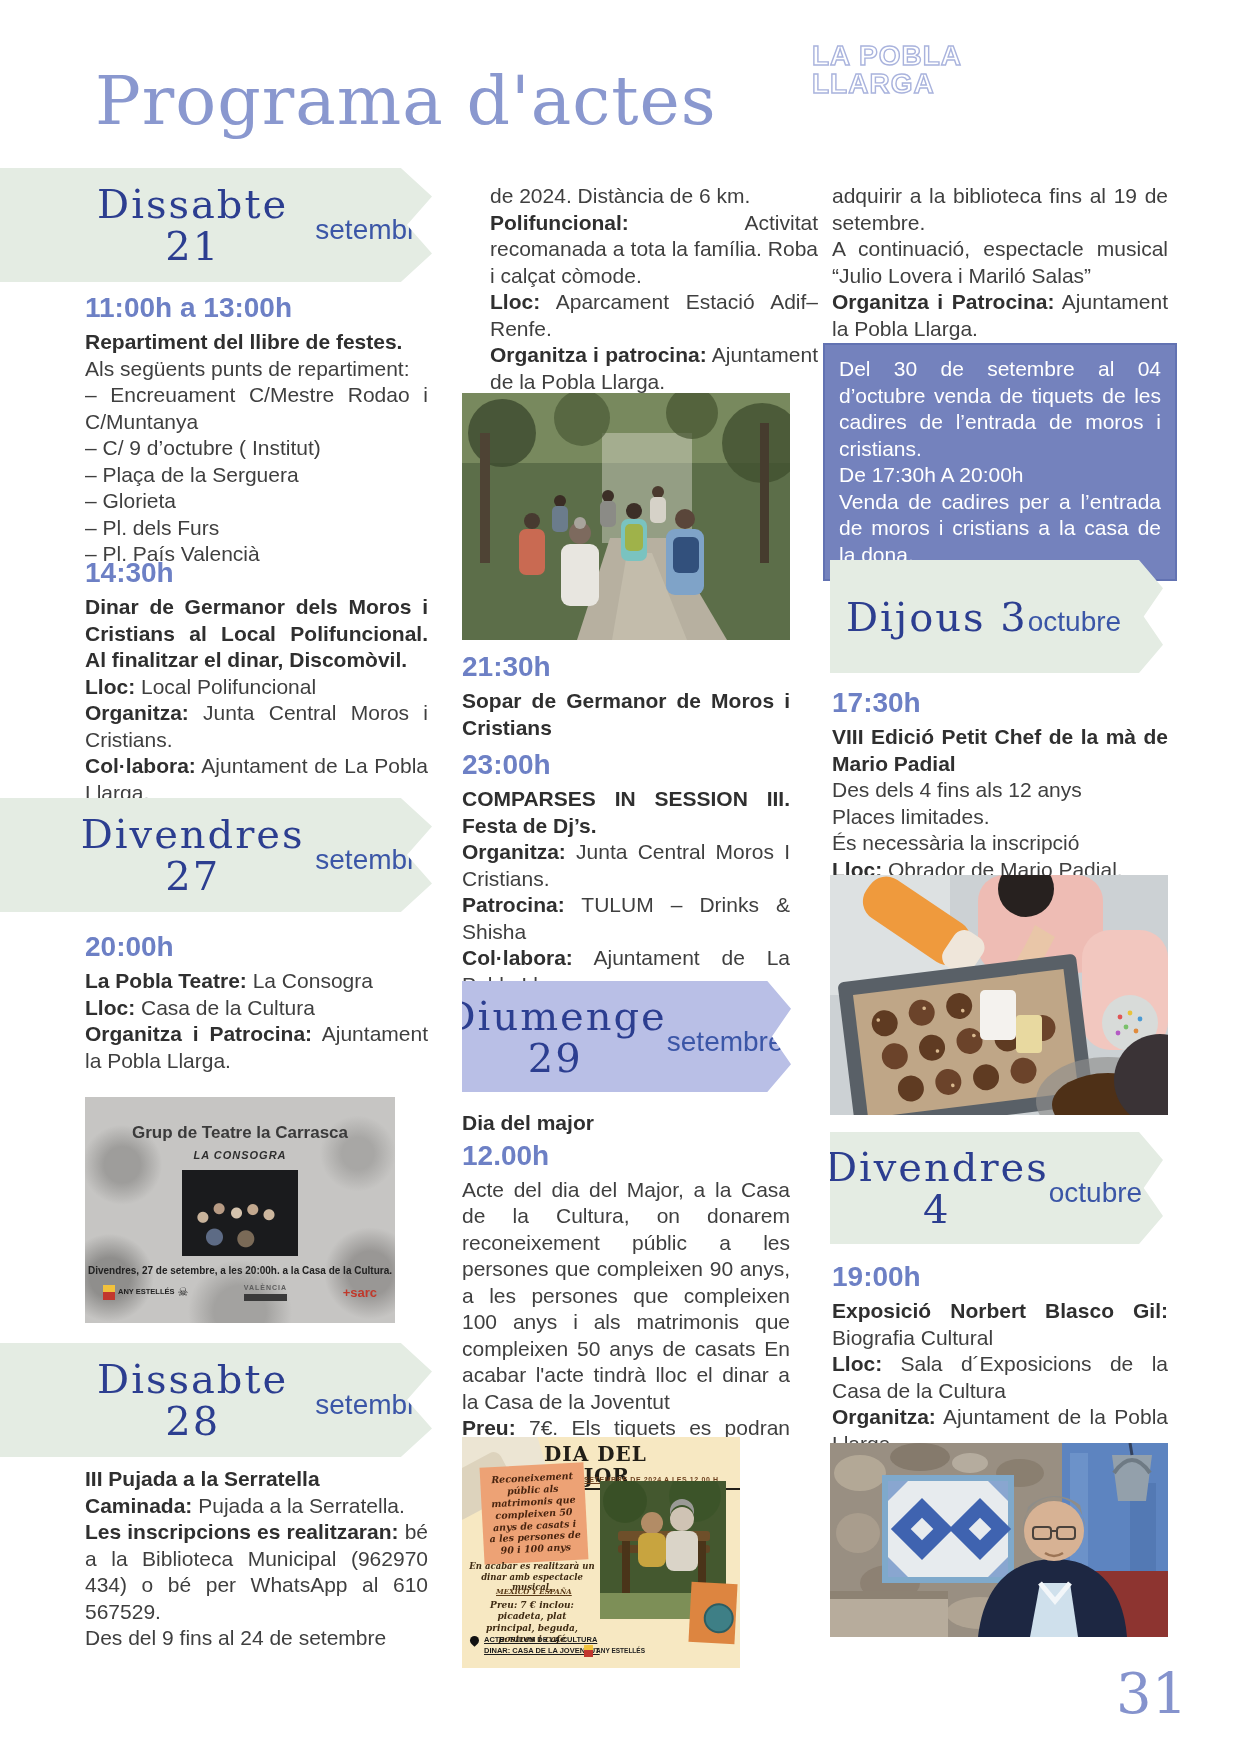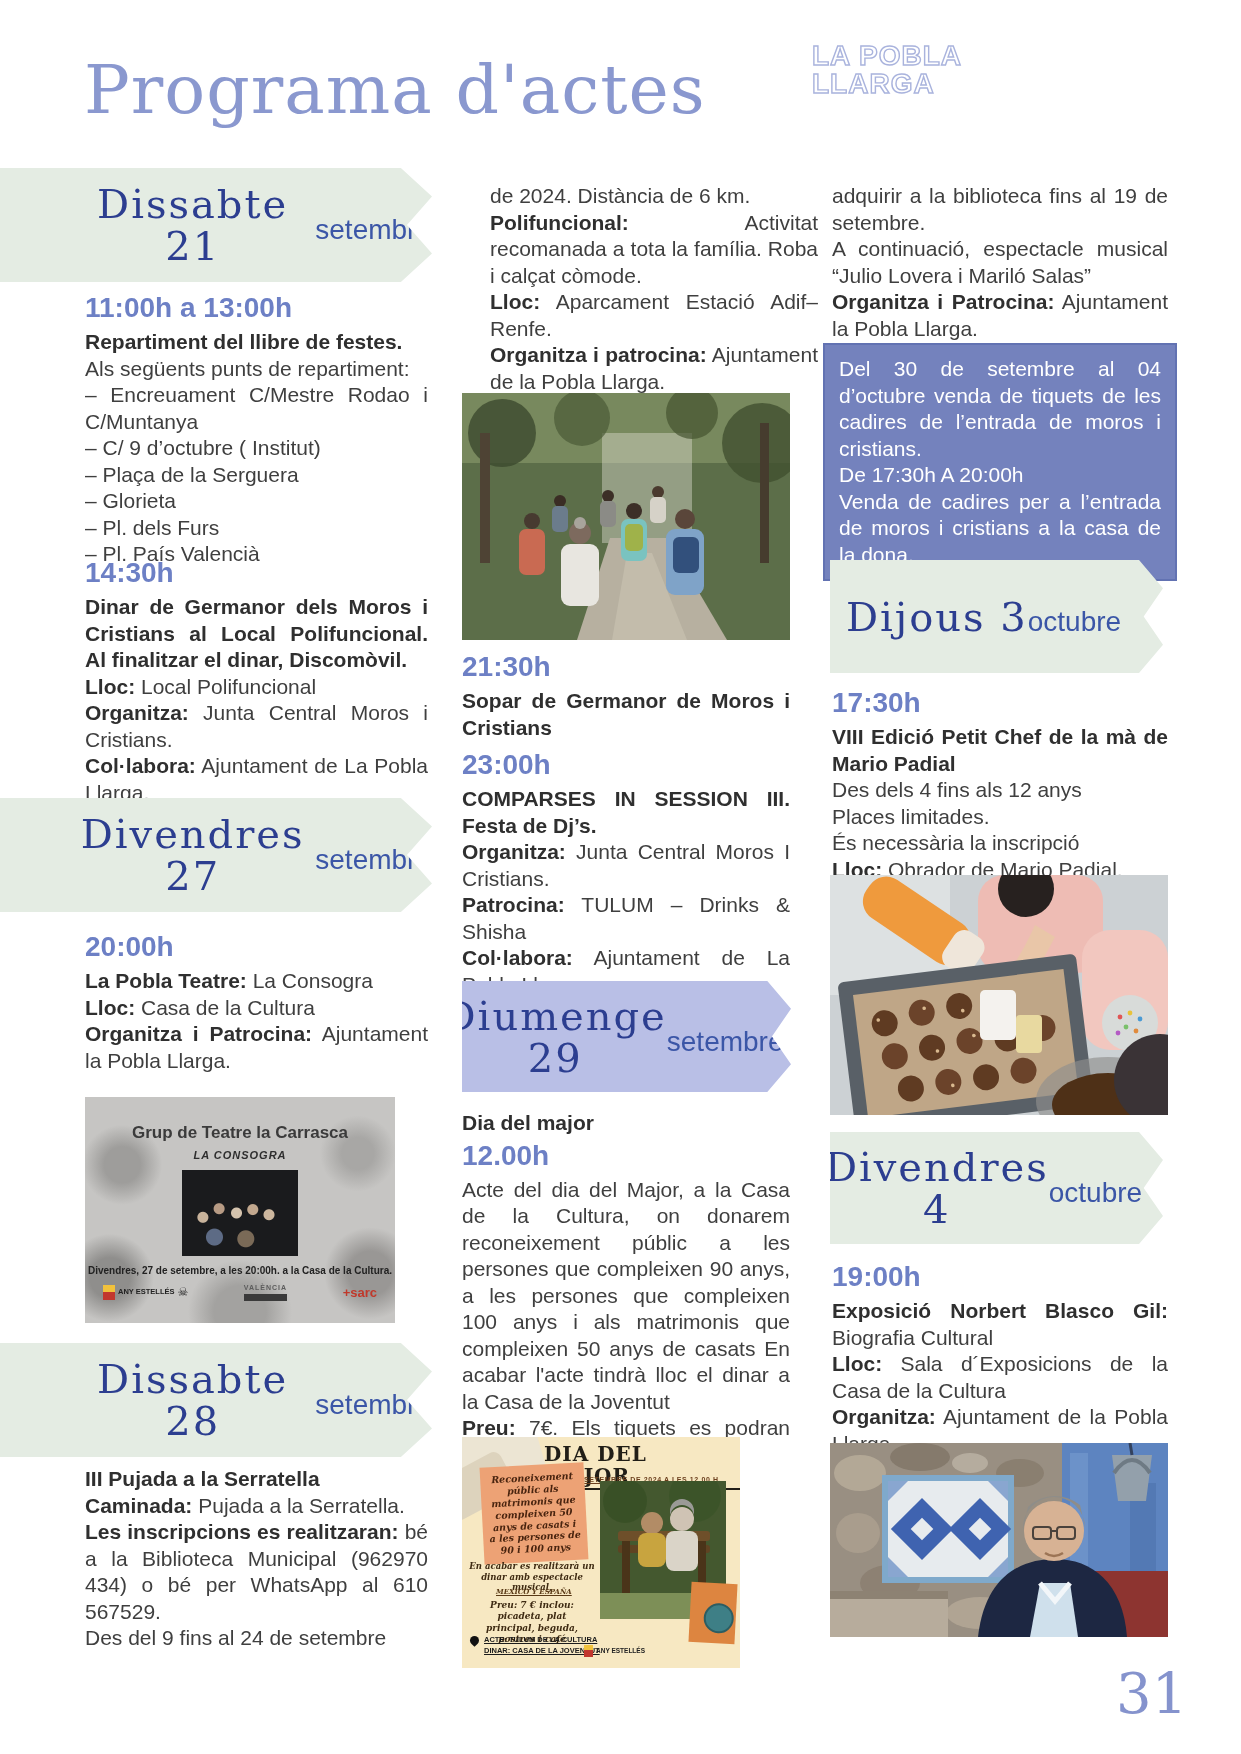--- a/index.html
+++ b/index.html
@@ -10,21 +10,21 @@
     --time-blue:#6d80c5;
     --body:#3f3f3f;
     --green:#e4ece3;
     --lavender:#b9bfe6;
     --periwinkle:#8a98cf;
     --noticebg:#7482bd;
   }
   html,body{margin:0;padding:0;background:#ffffff;}
   .page{position:relative;width:1241px;height:1754px;background:#fff;overflow:hidden;font-family:var(--sans);}
   .brand{position:absolute;left:812px;top:42px;width:240px;font:800 28px/1 var(--sans);letter-spacing:1px;color:#ffffff;-webkit-text-stroke:1.4px #a9b3dd;}
-  .title{position:absolute;left:83px;top:52px;margin:1px;font:400 68px/1.1 var(--serif);color:var(--periwinkle);letter-spacing:1px;}
+  .title{position:absolute;left:83px;top:52px;margin:12px;font:400 68px/1.1 var(--serif);color:var(--periwinkle);letter-spacing:1px;}
   .banner{position:absolute;display:flex;flex-direction:row;justify-content:center;align-items:center;text-align:center;
     clip-path:polygon(0 0,92.8% 0,100% 25%,94.2% 50%,100% 75%,92.8% 100%,0 100%);}
   .banner.green{background:var(--green);}
   .banner.lav{background:var(--lavender);}
   .banner .day{font:400 40px/1.05 var(--serif);color:var(--navy);letter-spacing:2px;}
   .banner .month{font:400 28px/1.1 var(--sans);color:var(--month-blue);margin-top:11px;}
   .banner.padL{padding-left:70px;box-sizing:border-box;}
   .banner.padR{padding-right:26px;box-sizing:border-box;}
   .section{position:absolute;}
   .time{font:700 28px/34px var(--sans);color:var(--time-blue);margin:0 0 4px 0;}

